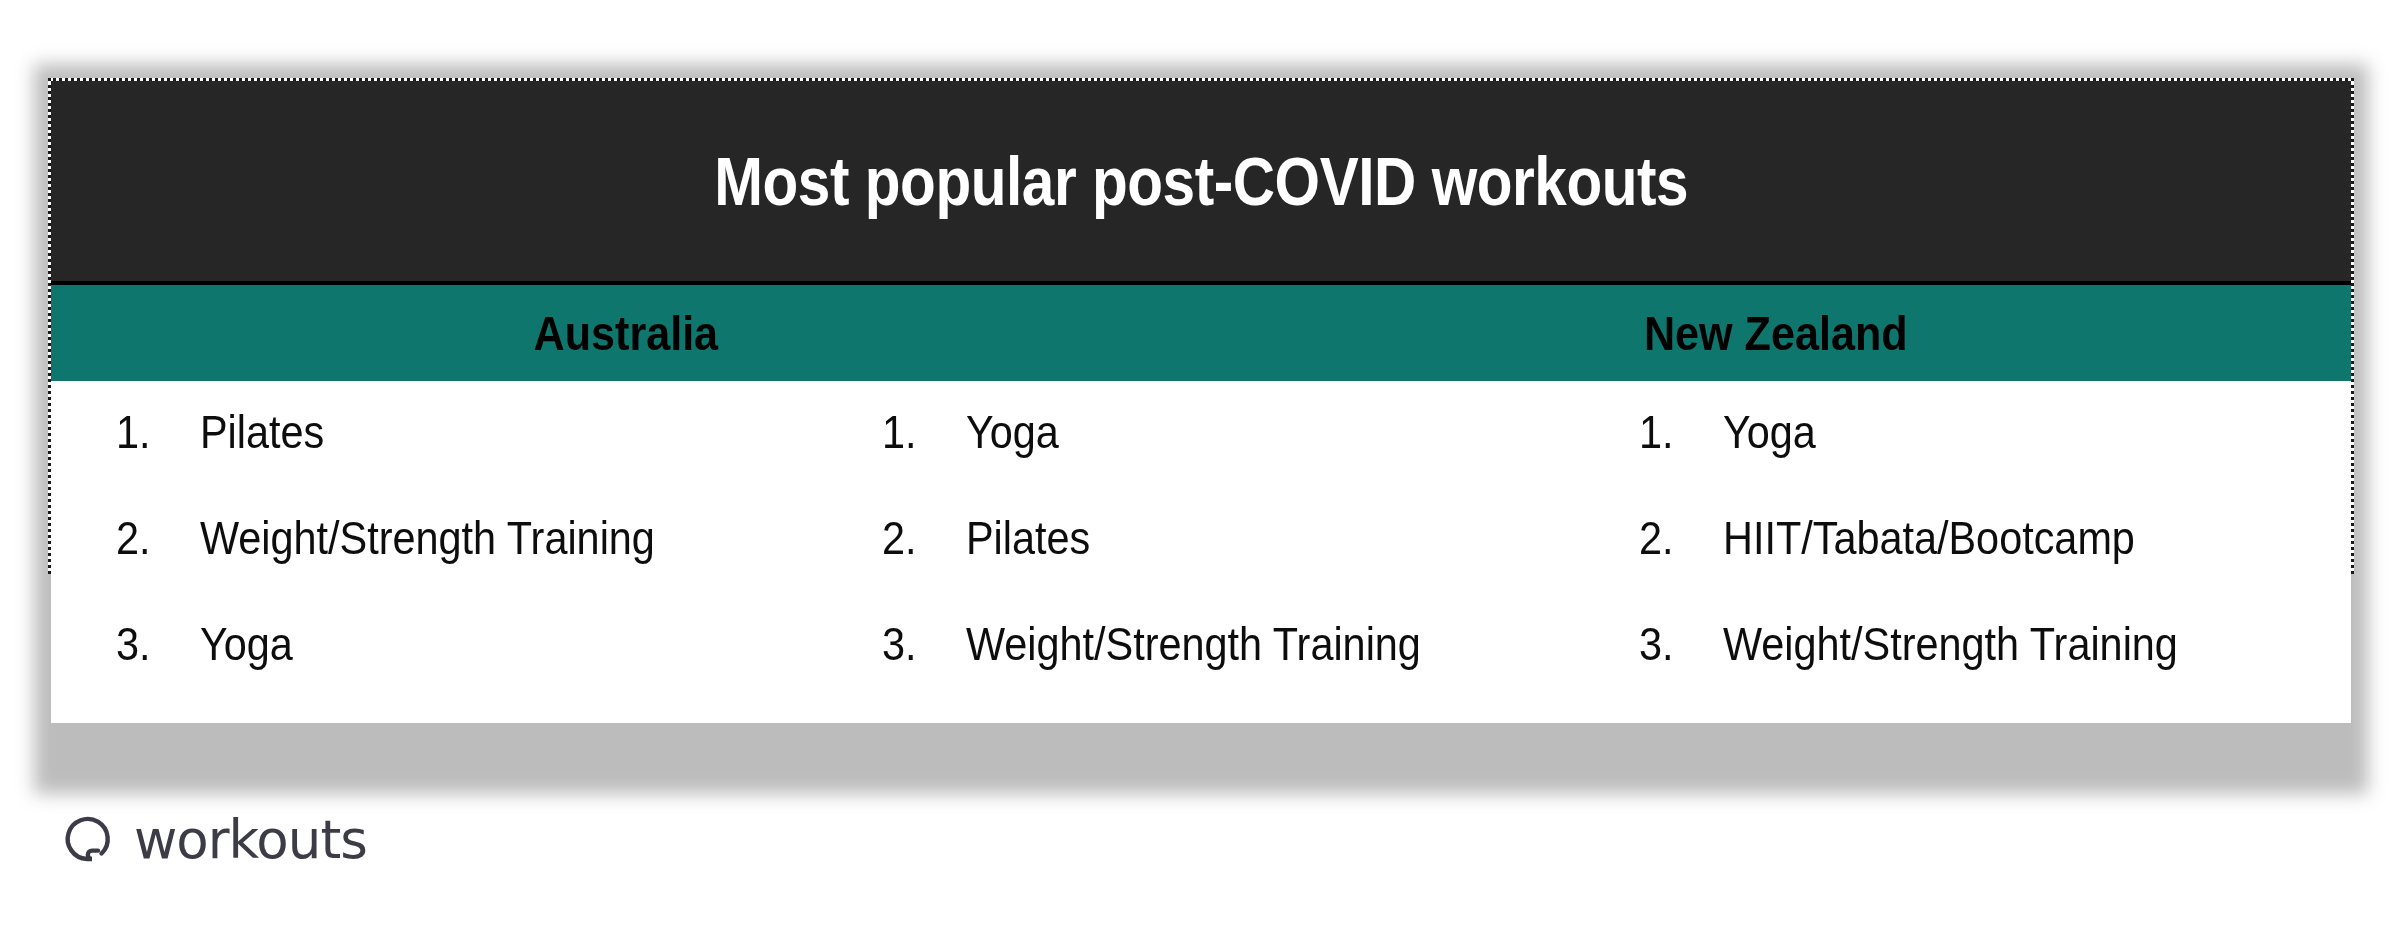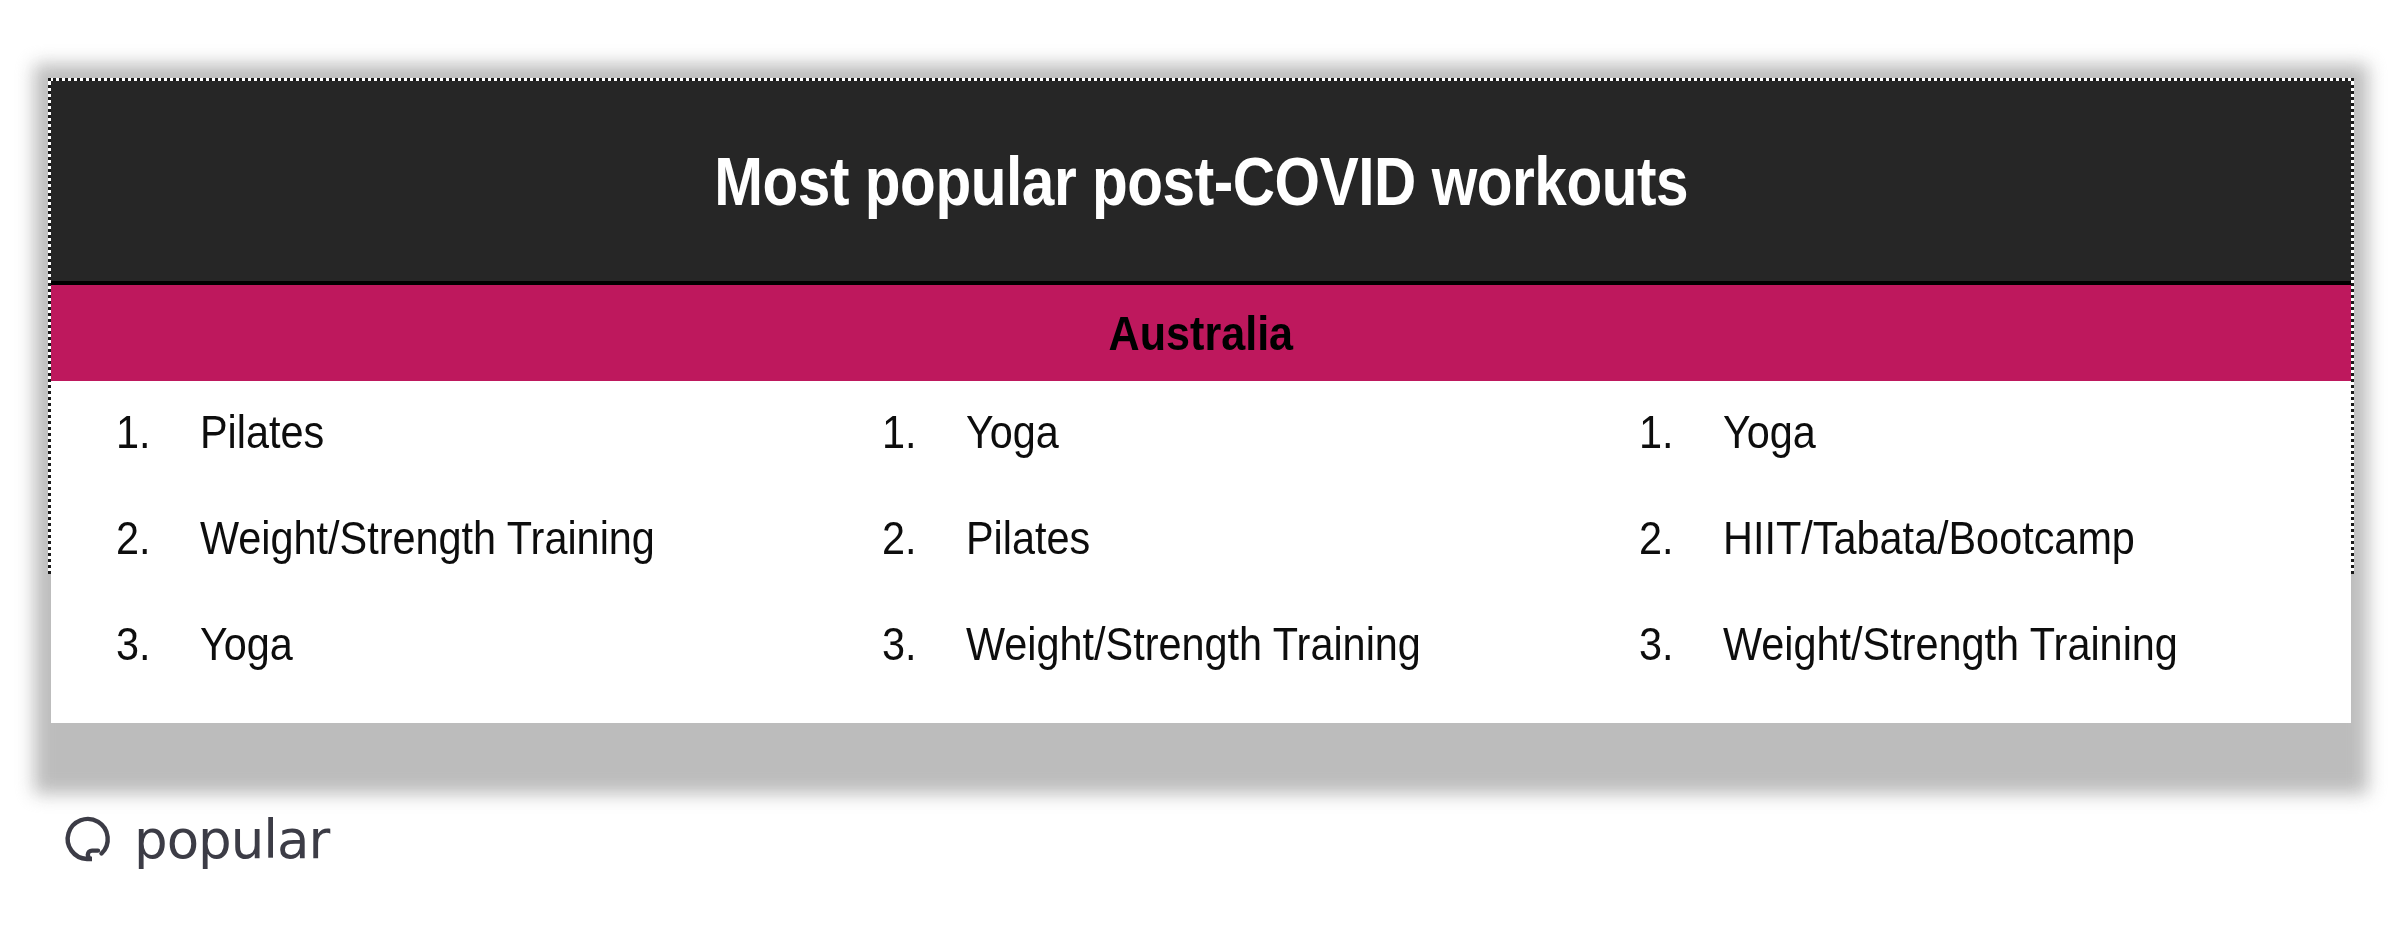--- a/index.html
+++ b/index.html
@@ -60,21 +60,21 @@
     letter-spacing: -0.5px;
     font-family: "Liberation Sans Narrow", "Liberation Sans", "DejaVu Sans", sans-serif;
     transform: scaleX(0.86);
     transform-origin: center center;
     white-space: nowrap;
   }
 
   
   #header-row {
     height: 96px;
-    background: #be185d;
+    background: #0f766e;
     display: flex;
     flex: none;
   }
   .col-header {
     flex: 1 1 0;
     display: flex;
     align-items: center;
     justify-content: center;
   }
   .col-header-text {
@@ -158,20 +158,23 @@
 <div id="workout-table">
 
   <div id="title-bar">
     <div id="title-text">Most popular post-COVID workouts</div>
   </div>
 
   <div id="header-row">
     <div class="col-header">
       <span class="col-header-text">Australia</span>
     </div>
+    <div class="col-header">
+      <span class="col-header-text">New Zealand</span>
+    </div>
   </div>
 
   <div id="body-row">
 
     <div class="col-body" id="col-body-0">
       <div class="rank-item">
         <span class="rank-num">1.</span>
         <span class="rank-label">Pilates</span>
       </div>
       <div class="rank-item">
@@ -214,14 +217,14 @@
       </div>
     </div>
 
   </div>
 </div>
 
 <div id="logo">
   <svg id="logo-mark" viewBox="0 0 54 54">
     <path d="M41.5 41.5 A20 20 0 1 0 27 47 L32 47 A4.2 4.2 0 0 1 32 38.6 L38 38.6" fill="none" stroke="#3c3c46" stroke-width="4.4" stroke-linecap="round"></path>
   </svg>
-  <span id="logo-wordmark">popular</span>
+  <span id="logo-wordmark">workouts</span>
 </div>
 
 </body></html>

